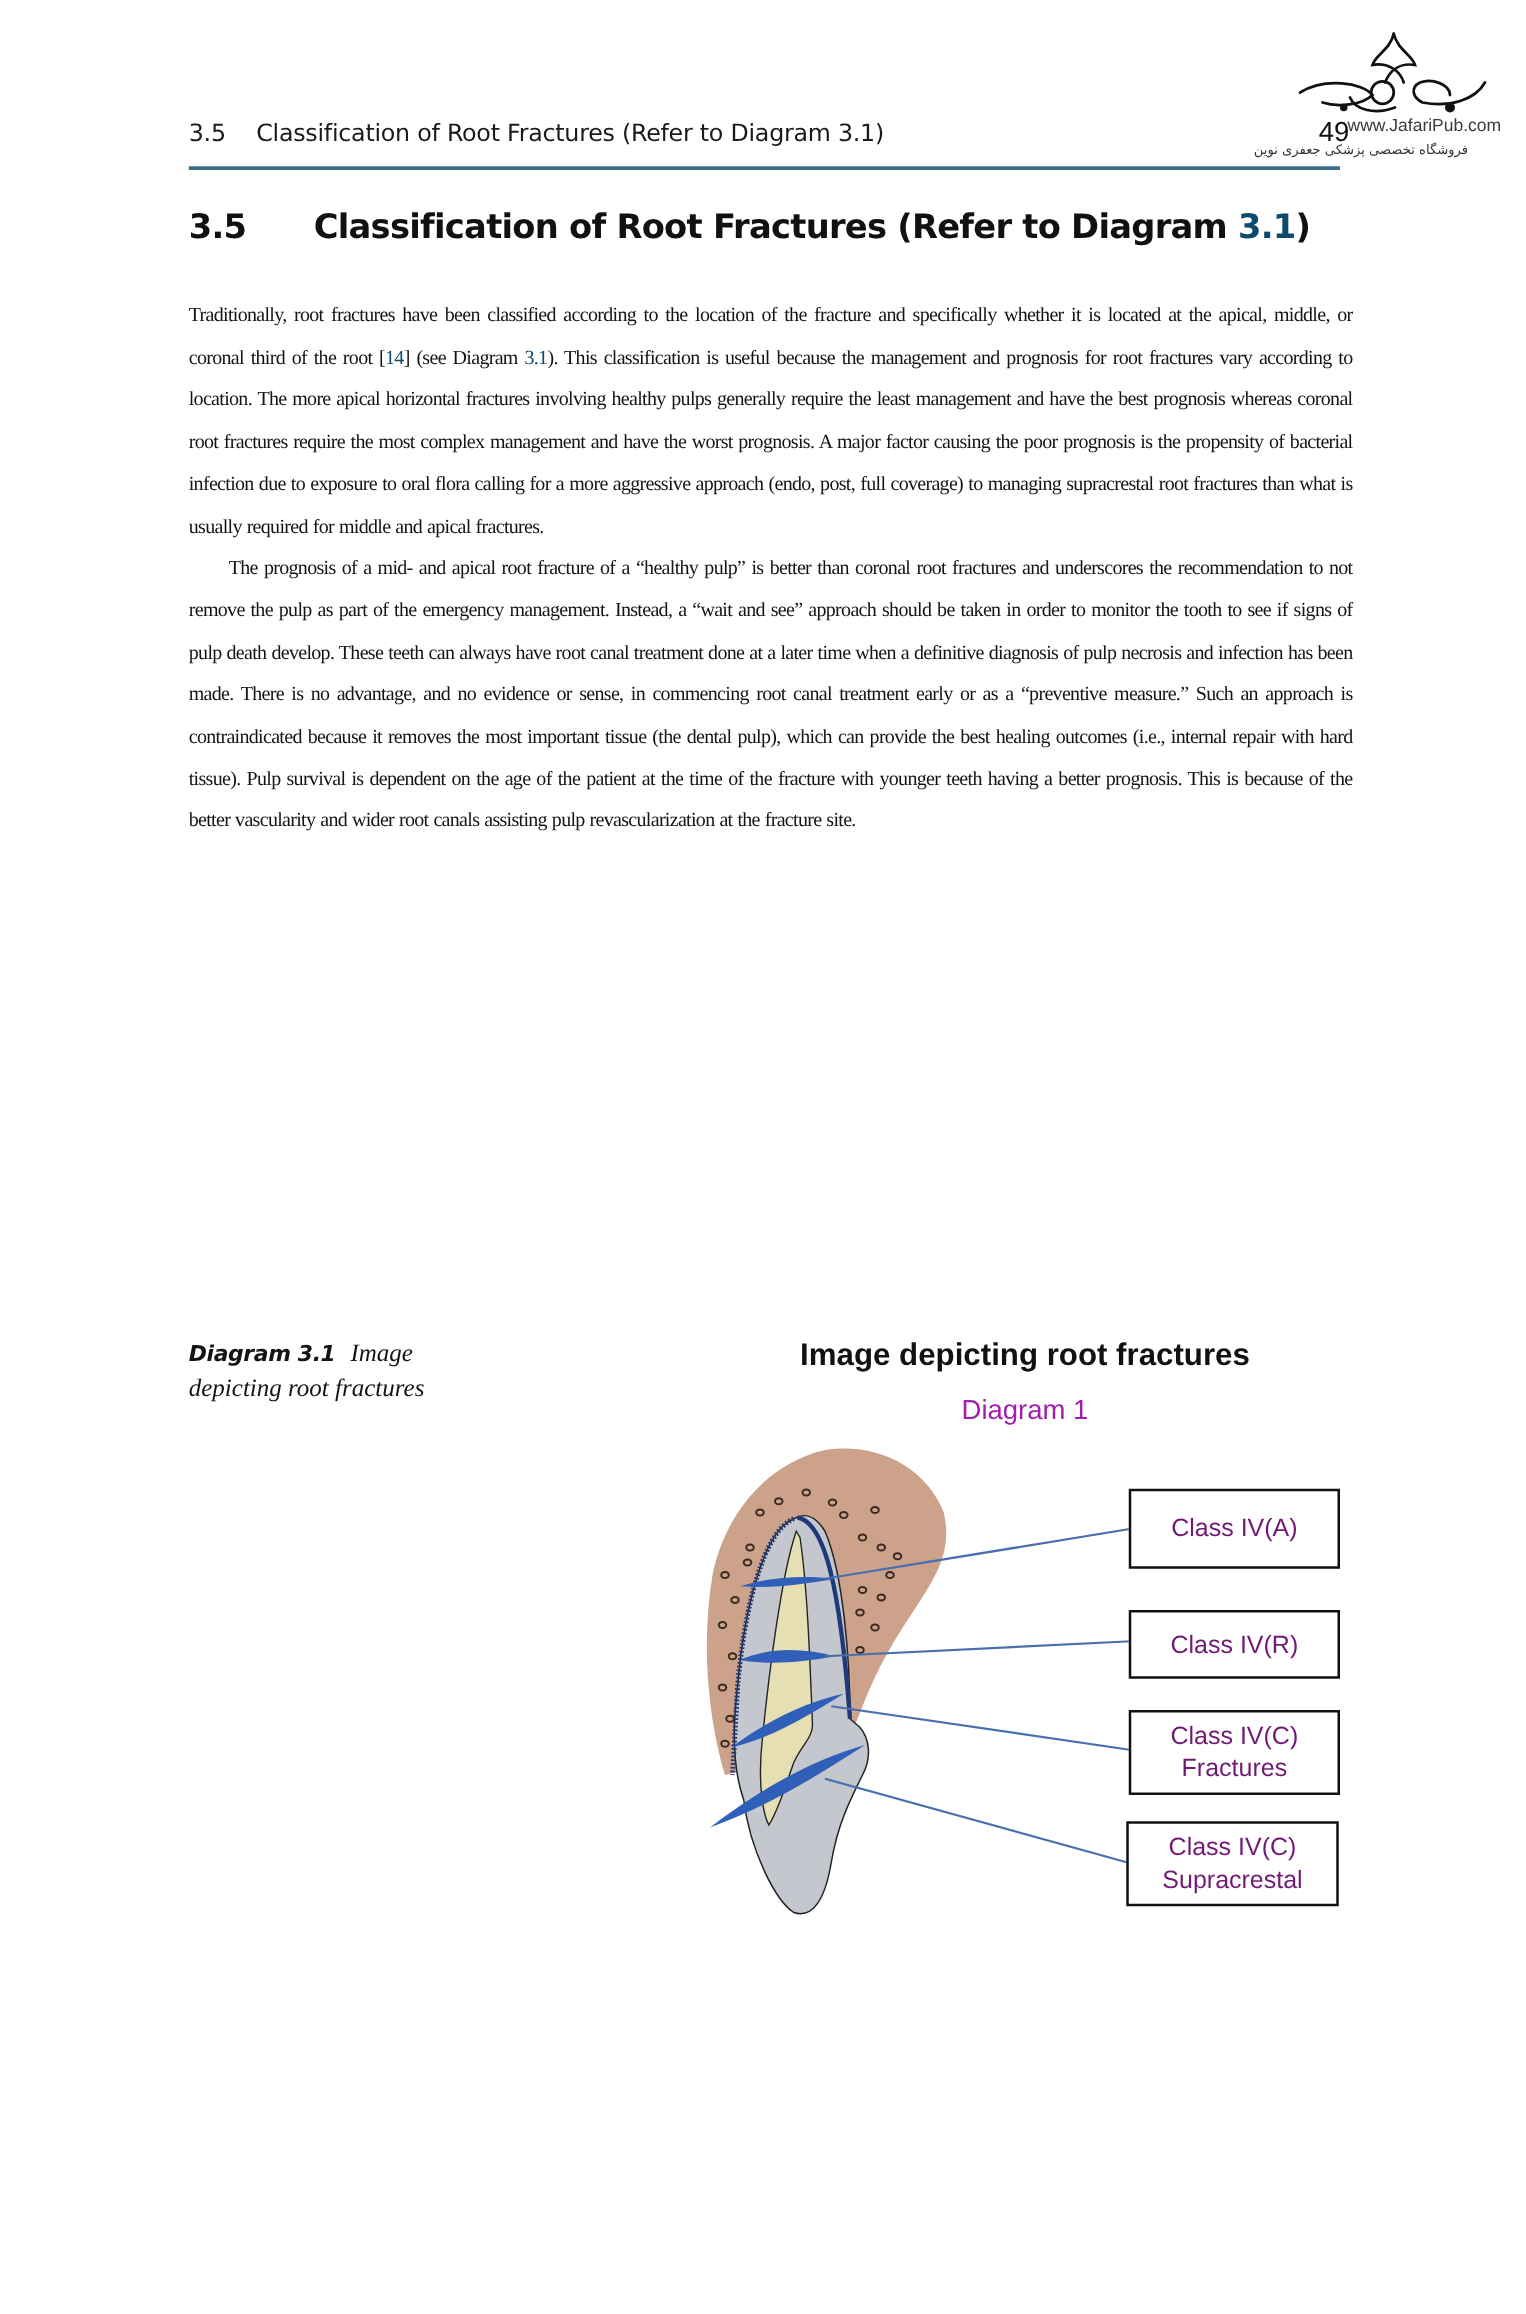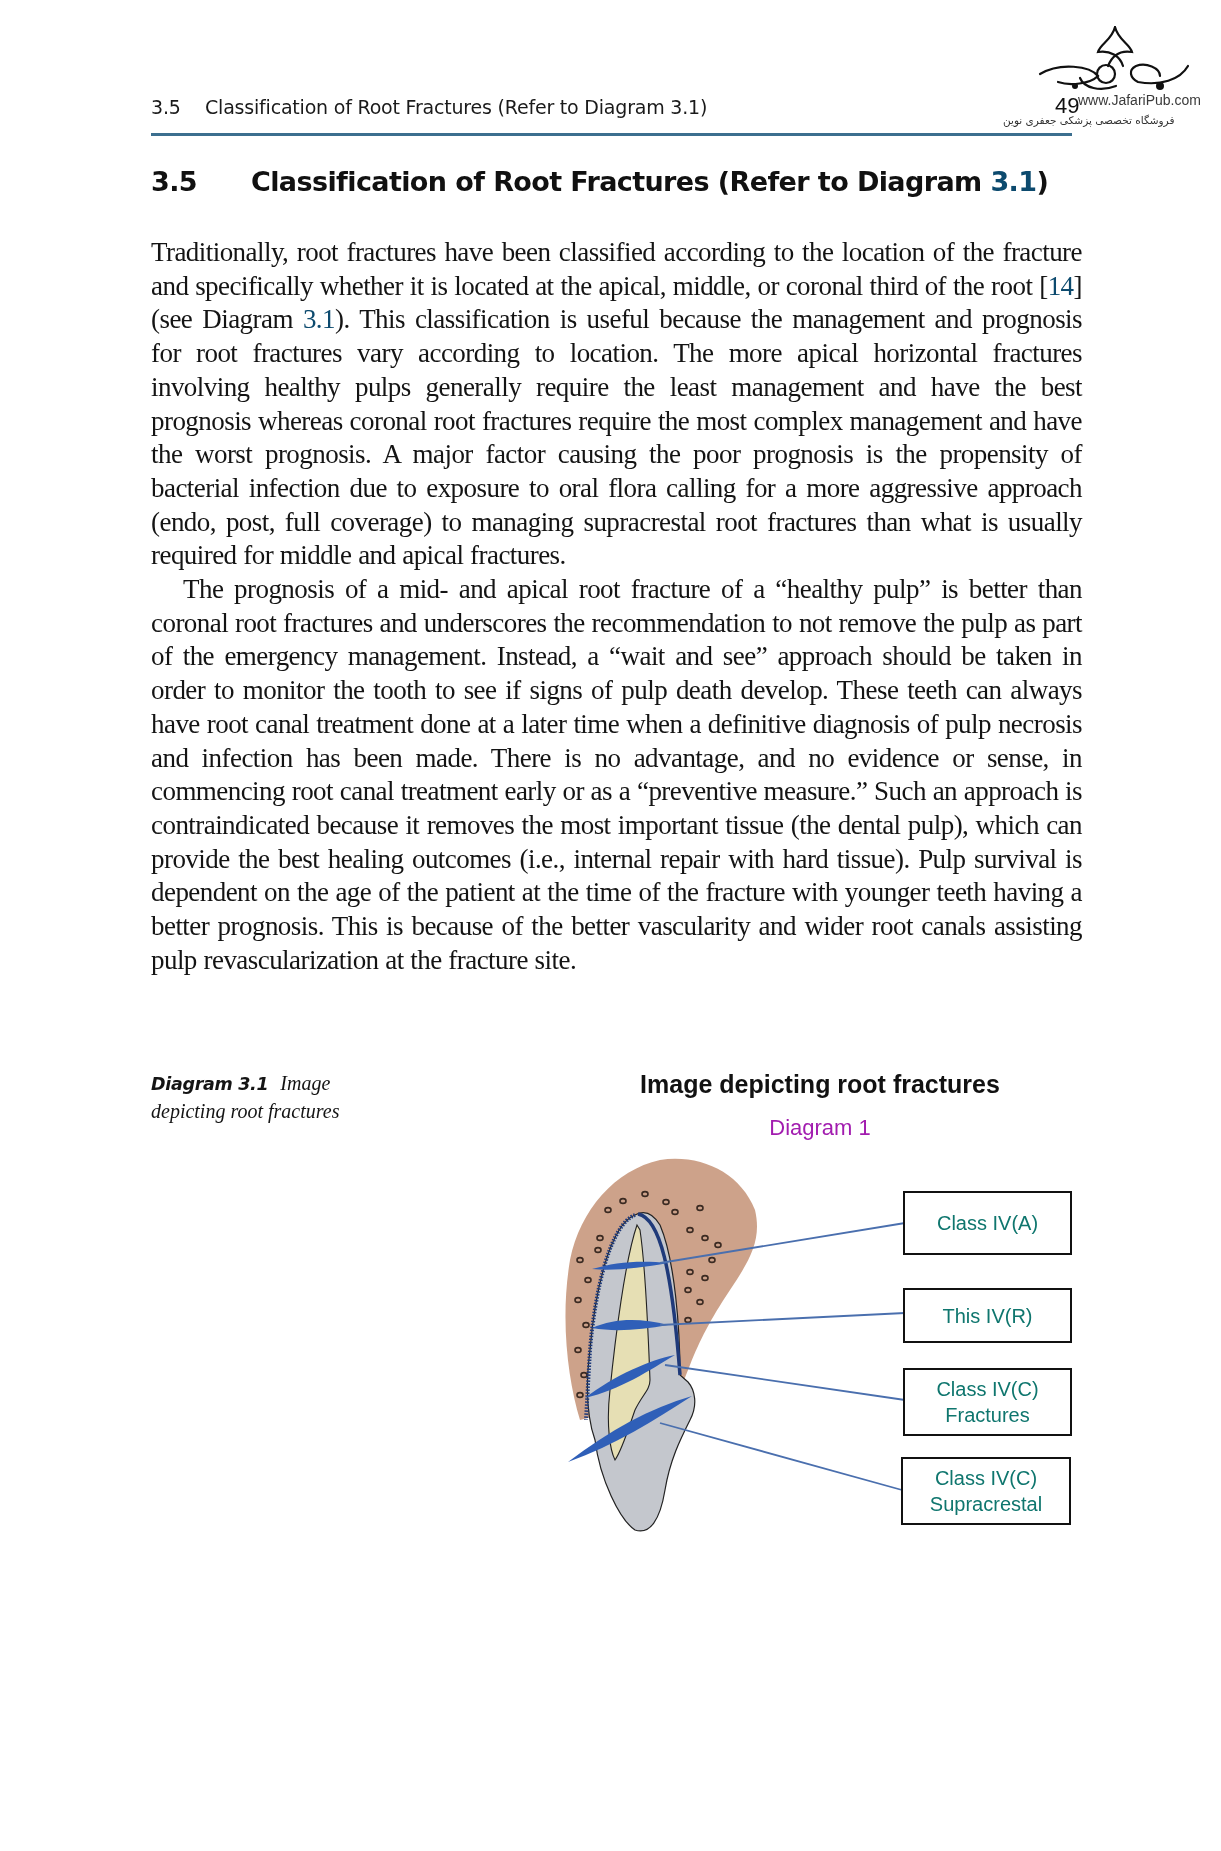--- a/index.html
+++ b/index.html
@@ -12,34 +12,34 @@
 
   .logo { left: 1020px; top: 22px; width: 180px; height: 110px; }
   .logo-url { left: 1030px; top: 92px; font-family: "Liberation Sans", sans-serif; font-size: 14px; color: #3a3a3a; white-space: nowrap; margin-left: 48px; }
   .logo-fa { left: 1003px; top: 114px; font-family: "DejaVu Sans", sans-serif; font-size: 10.5px; color: #333; direction: rtl; white-space: nowrap; }
   .page-num { left: 1055px; top: 93px; font-family: "Liberation Sans", sans-serif; font-size: 22px; color: #111; }
 
   .section-head { left: 151px; top: 166px; font-family: "DejaVu Sans", sans-serif; font-weight: bold; font-size: 27px; color: #111; white-space: nowrap; letter-spacing: -0.6px; }
   .section-head .num { display: inline-block; width: 100px; }
   .link { color: #0c4a6e; margin-top: 16px; }
 
-  .body-text { left: 151px; top: 236px; width: 931px; font-family: "Liberation Serif", serif; font-size: 27px; line-height: 33.7px; color: #141414; text-align: justify; }
+  .body-text { left: 151px; top: 236px; width: 931px; font-family: "Liberation Serif", serif; font-size: 16px; line-height: 33.7px; color: #141414; text-align: justify; }
   .body-text p { margin: 0; }
   .body-text p.indent { text-indent: 32px; }
   .body-text .cond { letter-spacing: -0.55px; word-spacing: 0.5px; }
 
   .caption { left: 151px; top: 1070px; width: 240px; font-family: "Liberation Serif", serif; font-size: 20px; line-height: 27px; color: #141414; font-style: italic; }
   .caption .label { font-family: "DejaVu Sans", sans-serif; font-weight: bold; font-size: 17.5px; margin-right: 12px; letter-spacing: -0.3px; }
 
   .fig-title { left: 540px; top: 1070px; width: 560px; text-align: center; font-family: "Liberation Sans", sans-serif; font-weight: bold; font-size: 25px; color: #111; }
   .fig-sub { left: 540px; top: 1115px; width: 560px; text-align: center; font-family: "Liberation Sans", sans-serif; font-size: 22px; color: #a21caf; }
 
   .figure-svg { left: 540px; top: 1150px; width: 560px; height: 400px; }
 
-  .class-box { border: 2px solid #111; background: #fff; font-family: "Liberation Sans", sans-serif; font-size: 20px; line-height: 26px; color: #0f766e; text-align: center; display: flex; flex-direction: column; justify-content: center; box-sizing: border-box; }
+  .class-box { border: 2px solid #111; background: #fff; font-family: "Liberation Sans", sans-serif; font-size: 20px; line-height: 26px; color: #701a75; text-align: center; display: flex; flex-direction: column; justify-content: center; box-sizing: border-box; }
 </style>
 </head>
 <body>
 
 <div class="abs running-head">
   <span class="num">3.5</span><span>Classification of Root Fractures (Refer to Diagram 3.1)</span>
 </div>
 <div class="abs rule"></div>
 
 <svg class="abs logo" viewBox="0 0 180 110">
@@ -124,21 +124,21 @@
     <line x1="120" y1="175" x2="365" y2="163"></line>
     <line x1="125" y1="215" x2="365" y2="250"></line>
     <line x1="120" y1="273" x2="362" y2="340"></line>
   </g>
 </svg>
 
 <div class="abs class-box" style="left:903px; top:1191px; width:169px; height:64px;">
   <div>Class IV(A)</div>
 </div>
 <div class="abs class-box" style="left:903px; top:1288px; width:169px; height:55px;">
-  <div>This IV(R)</div>
+  <div>Class IV(R)</div>
 </div>
 <div class="abs class-box" style="left:903px; top:1368px; width:169px; height:68px;">
   <div>Class IV(C)</div>
   <div>Fractures</div>
 </div>
 <div class="abs class-box" style="left:901px; top:1457px; width:170px; height:68px;">
   <div>Class IV(C)</div>
   <div>Supracrestal</div>
 </div>
 

